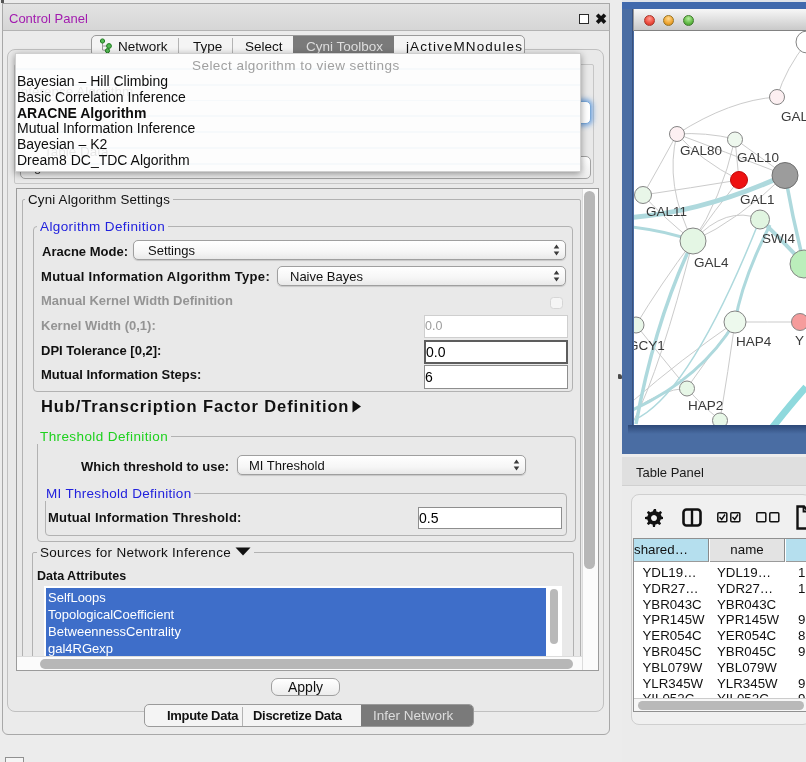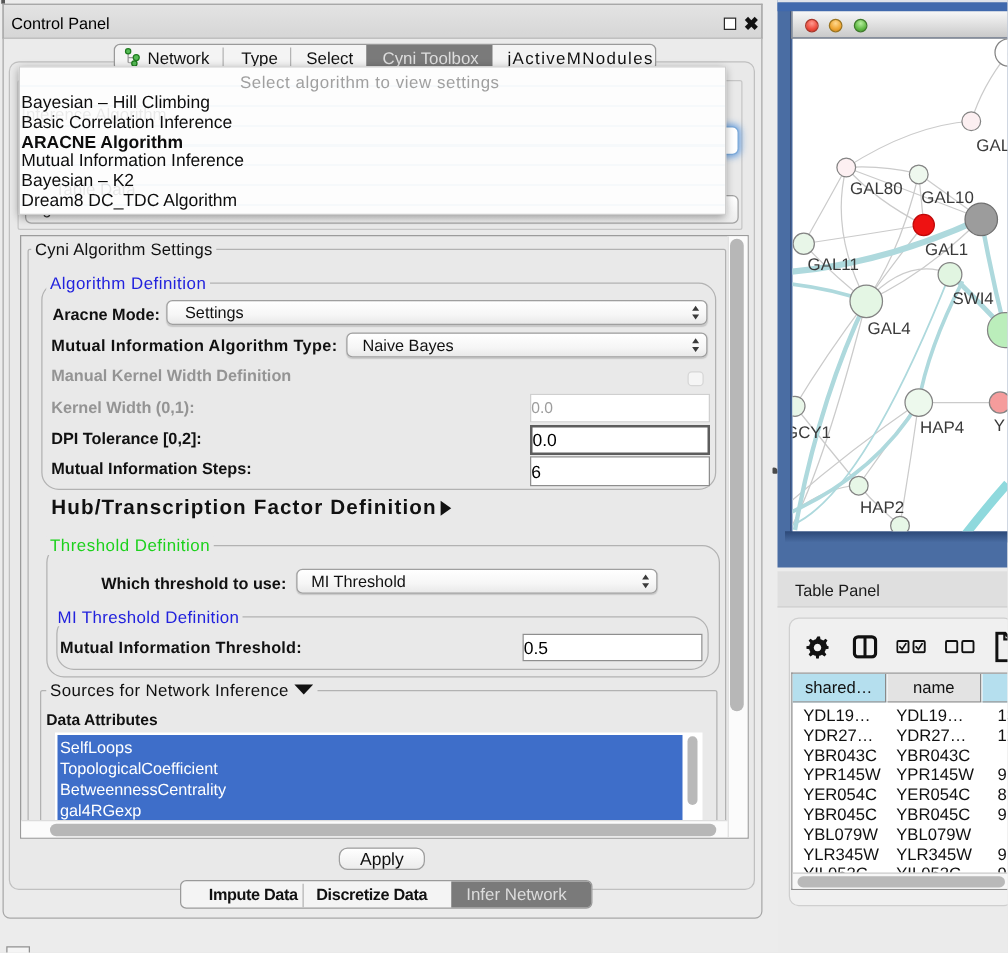--- a/index.html
+++ b/index.html
@@ -4,28 +4,28 @@
 *{margin:0;padding:0;box-sizing:border-box}
 html,body{width:806px;height:762px}
 body{position:relative;font-family:"Liberation Sans",sans-serif;background:#ececec;overflow:hidden;font-size:13px;color:#111}
 .abs{position:absolute}
 .b{font-weight:bold}
 .tb-label{position:absolute;top:-8px;left:5px;padding:0 3px;background:#e9e9e9;line-height:15px;white-space:nowrap}
 .combo{position:absolute;background:linear-gradient(#ffffff,#f6f6f6 60%,#e9e9e9);border:1px solid #9f9f9f;border-radius:5px;box-shadow:0 1px 1px rgba(0,0,0,.15)}
 .combo .ct{position:absolute;top:50%;transform:translateY(-50%);white-space:nowrap}
 .updn{position:absolute;right:5px;top:50%;transform:translateY(-50%);width:7px;height:13px}
 .field{position:absolute;background:#fff;text-align:left}
-.gl{position:absolute;border:1px solid #b2b2b2;border-radius:14px}
+.gl{position:absolute;border:1px solid #b2b2b2;border-radius:4px}
 </style></head>
 <body>
 
 <div class="abs" style="left:1px;top:0;width:3px;height:3px;background:#555"></div>
 <div class="abs" id="cpwin" style="left:2px;top:3px;width:608px;height:732px;background:#ebebeb;border:1px solid #a8a8a8;border-radius:0 0 6px 6px"></div>
 <div class="abs" style="left:2px;top:3px;width:608px;height:28px;background:linear-gradient(#e3e3e3,#d6d6d6);border:1px solid #a8a8a8;border-bottom:1px solid #b3b3b3"></div>
-<div class="abs" style="left:9px;top:11px;font-size:13px;color:#000000">Control Panel</div>
+<div class="abs" style="left:9px;top:11px;font-size:13px;color:#a21caf">Control Panel</div>
 <div class="abs" style="left:579px;top:14px;width:10px;height:10px;border:1.5px solid #2a2a2a;background:#fff"></div>
 <div class="abs b" style="left:595px;top:11px;font-size:14.5px;color:#111">✖</div>
 
 <div class="abs" style="left:7px;top:49px;width:597px;height:663px;background:#e9e9e9;border:1px solid #c0c0c0;border-radius:8px"></div>
 
 <div class="abs" style="left:91px;top:35px;width:434px;height:22px;background:#f4f4f4;border:1px solid #9a9a9a;border-radius:5px;overflow:hidden">
   <div class="abs" style="left:86px;top:2px;width:1px;height:18px;background:#b4b4b4"></div>
   <div class="abs" style="left:140px;top:2px;width:1px;height:18px;background:#b4b4b4"></div>
   <div class="abs" style="left:201px;top:0;width:101px;height:22px;background:#7a7a7a"></div>
 </div>
@@ -245,21 +245,21 @@
 <svg class="abs" style="left:756px;top:512px" width="24" height="11" viewBox="0 0 24 11">
   <rect x="0.8" y="0.8" width="9" height="9" rx="1" fill="none" stroke="#111" stroke-width="1.5"></rect>
   <rect x="13.8" y="0.8" width="9" height="9" rx="1" fill="none" stroke="#111" stroke-width="1.5"></rect>
 </svg>
 <svg class="abs" style="left:796px;top:505px" width="12" height="25" viewBox="0 0 12 25">
   <path d="M1.5 1.5 L8 1.5 L12 6 L12 23.5 L1.5 23.5 Z" fill="none" stroke="#111" stroke-width="2.4"></path>
   <path d="M7.5 1.5 L7.5 6.5 L12 6.5" fill="none" stroke="#111" stroke-width="1.8"></path>
 </svg>
 
 <div class="abs" style="left:633px;top:538px;width:173px;height:174px;background:#fff;border:1px solid #909090;border-right:none;overflow:hidden">
-  <div class="abs" style="left:0;top:0;width:75px;height:23px;background:#b5dfee;border-right:1px solid #8a8a8a;border-bottom:1px solid #9a9a9a;text-align:center;line-height:22px;font-size:13.3px">shared…</div>
+  <div class="abs" style="left:0;top:0;width:75px;height:23px;background:#b5dfee;border-right:1px solid #8a8a8a;border-bottom:1px solid #9a9a9a;text-align:left;line-height:22px;font-size:13.3px">shared…</div>
   <div class="abs" style="left:76px;top:0;width:75px;height:23px;background:#e3e3e3;border-right:1px solid #8a8a8a;border-bottom:1px solid #9a9a9a;text-align:center;line-height:22px;font-size:13.3px">name</div>
   <div class="abs" style="left:152px;top:0;width:21px;height:23px;background:#b5dfee;border-bottom:1px solid #9a9a9a"></div>
   <div class="abs" style="left:8.5px;top:26px;line-height:15.8px;font-size:13.3px">YDL19…<br>YDR27…<br>YBR043C<br>YPR145W<br>YER054C<br>YBR045C<br>YBL079W<br>YLR345W<br>YIL052C</div>
   <div class="abs" style="left:83px;top:26px;line-height:15.8px;font-size:13.3px">YDL19…<br>YDR27…<br>YBR043C<br>YPR145W<br>YER054C<br>YBR045C<br>YBL079W<br>YLR345W<br>YIL052C</div>
   <div class="abs" style="left:164px;top:26px;line-height:15.8px;font-size:13.3px">13<br>12<br><br>9.<br>8.<br>9.<br><br>9.<br>9.</div>
   <div class="abs" style="left:0px;top:159px;width:173px;height:15px;background:#f7f7f7;border-top:1px solid #cccccc"></div>
   <div class="abs" style="left:4px;top:162px;width:166px;height:8.5px;background:#b9b9b9;border-radius:4.5px"></div>
 </div>
 
 </body></html>

